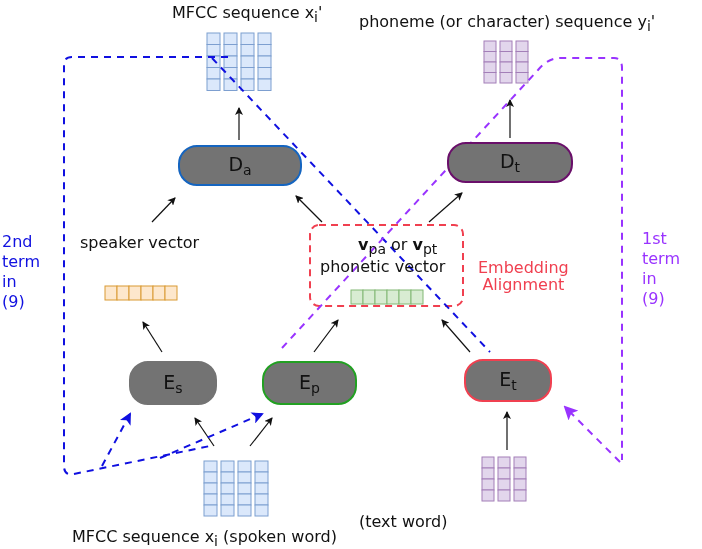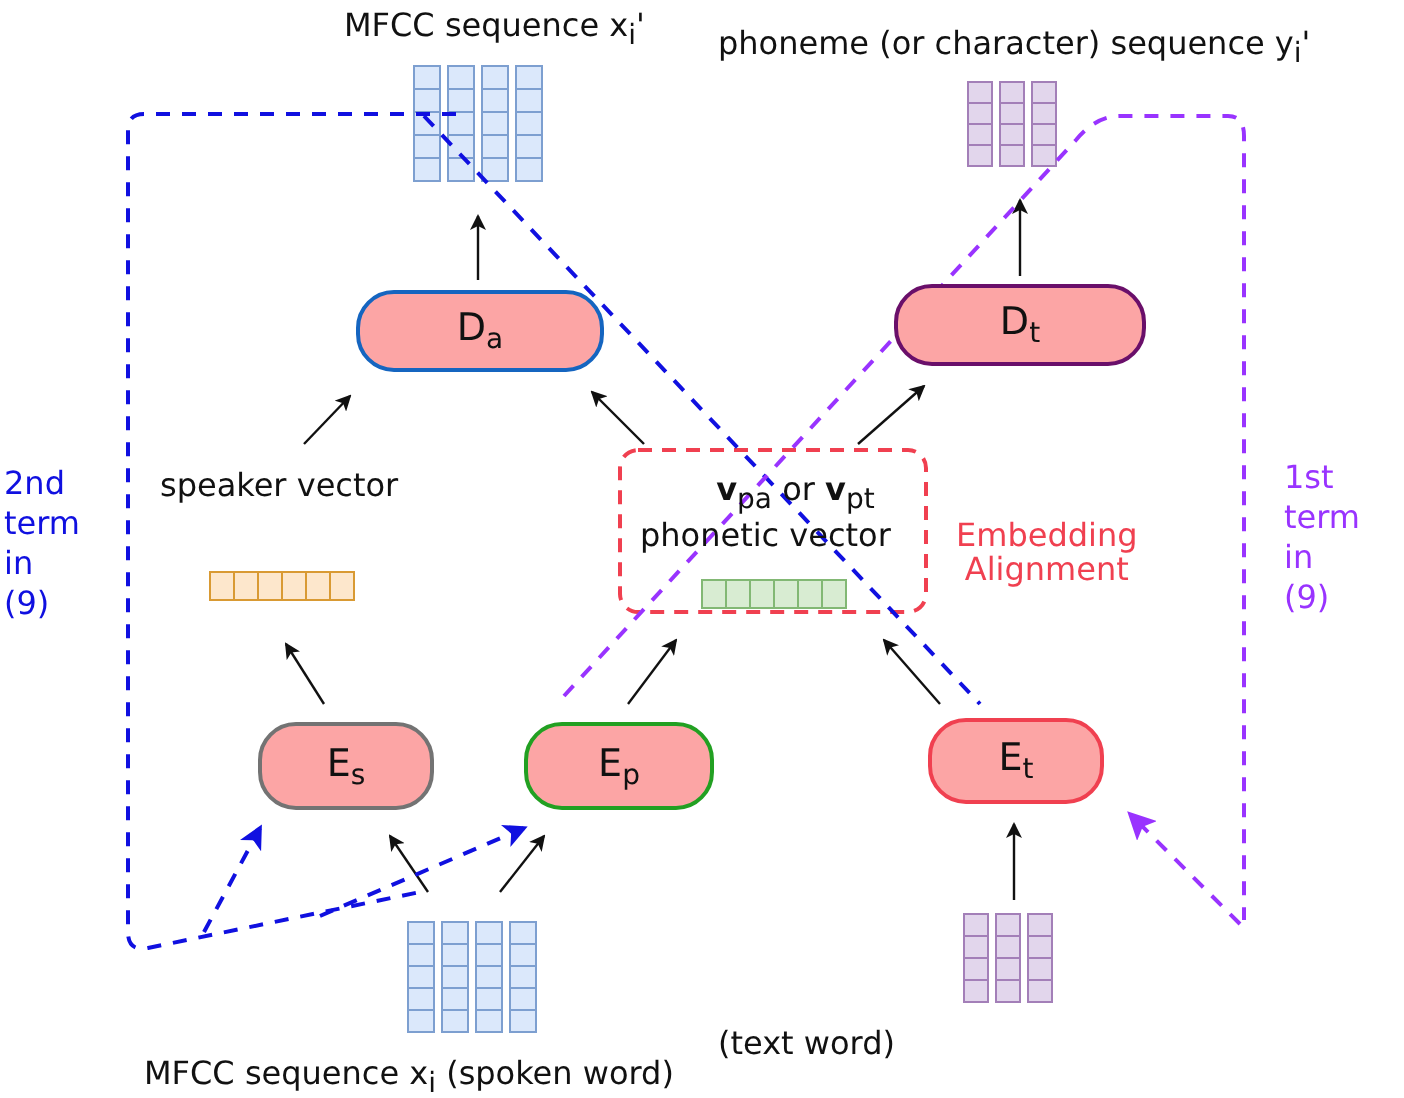--- a/index.html
+++ b/index.html
@@ -1,20 +1,20 @@
 <!DOCTYPE html>
 <html><head>
 <meta charset="utf-8">
 <style>
   html, body { margin:0; padding:0; background:#ffffff; }
   body { width:702px; height:549px; position:relative; overflow:hidden;
          font-family:"DejaVu Sans", "Liberation Sans", sans-serif; color:#111; }
   svg { position:absolute; left:0; top:0; }
   .lbl { position:absolute; white-space:nowrap; font-size:16px; line-height:18px; }
-  .box { position:absolute; box-sizing:border-box; border-radius:19px; background:#fca5a5;
+  .box { position:absolute; box-sizing:border-box; border-radius:19px; background:#737373;
          display:flex; align-items:center; justify-content:center; font-size:19px; }
   .sub { font-size:14px; vertical-align:-4px; }
   .term { position:absolute; text-align:left; font-size:16px; line-height:20px; }
   .emb { position:absolute; text-align:center; font-size:16px; line-height:17px; color:#f04050; }
   .bold { font-weight:bold; }
 </style>
 </head>
 <body>
 
 <svg width="702" height="549">

